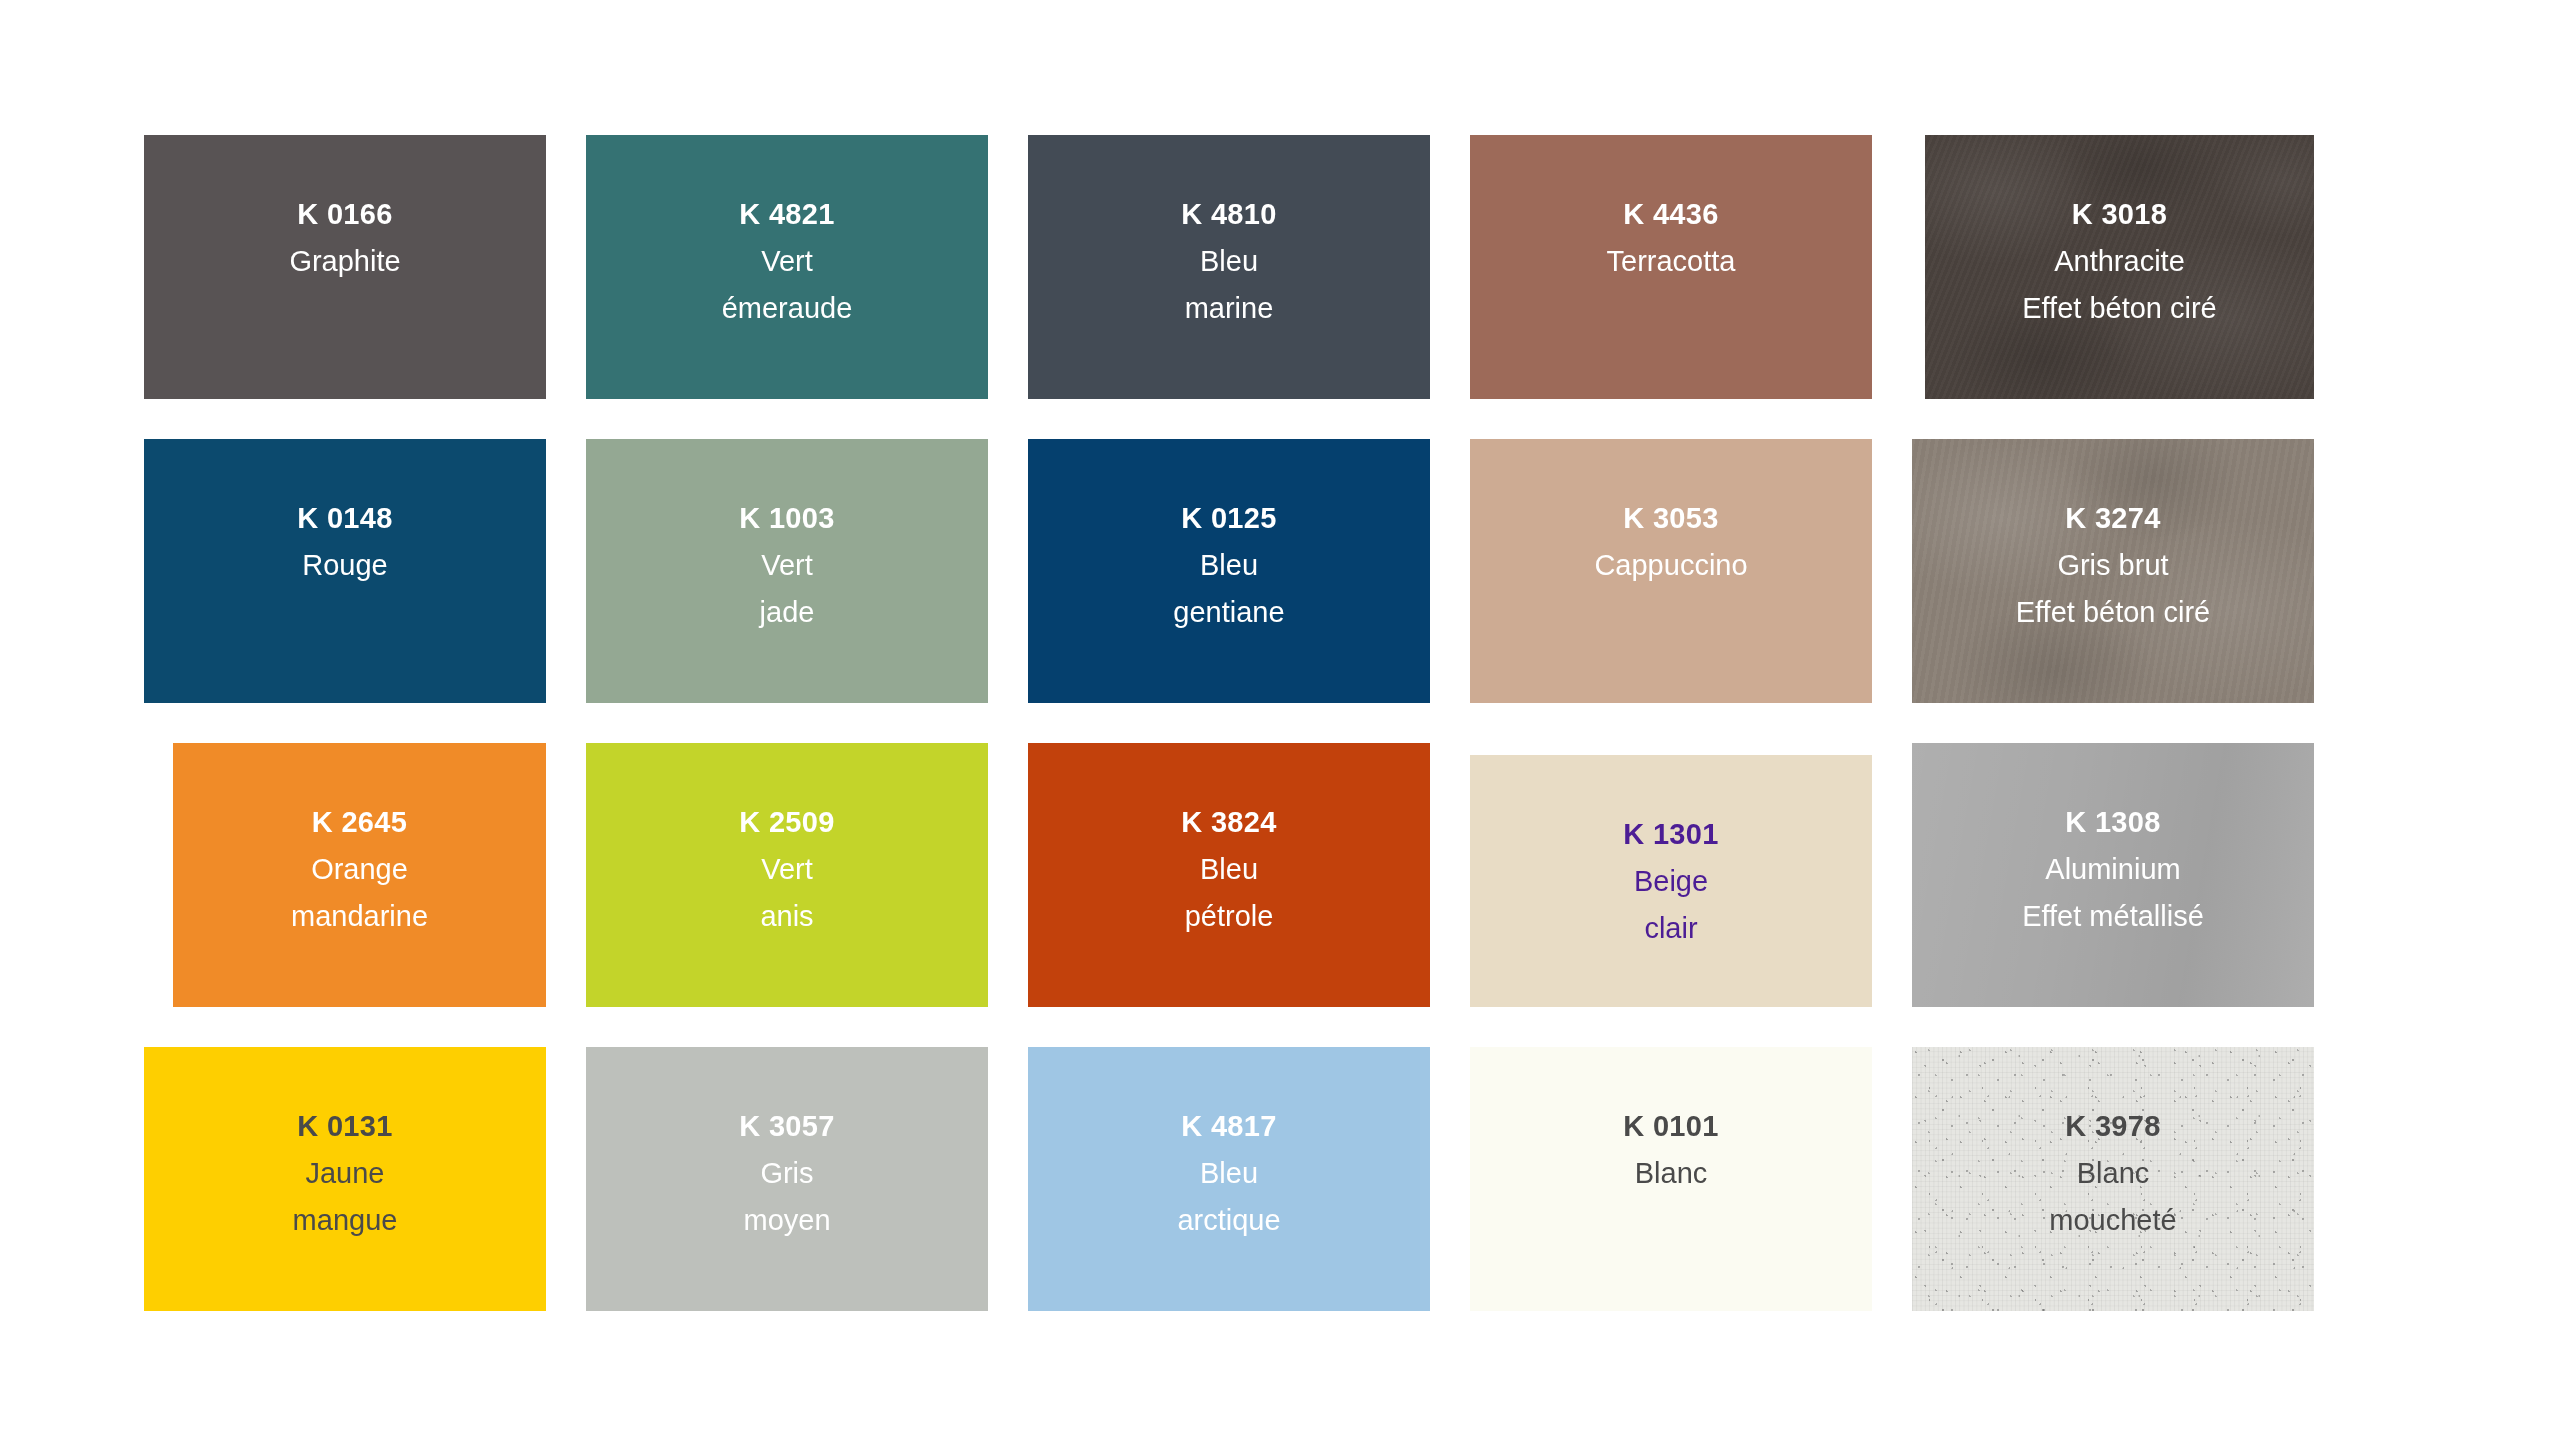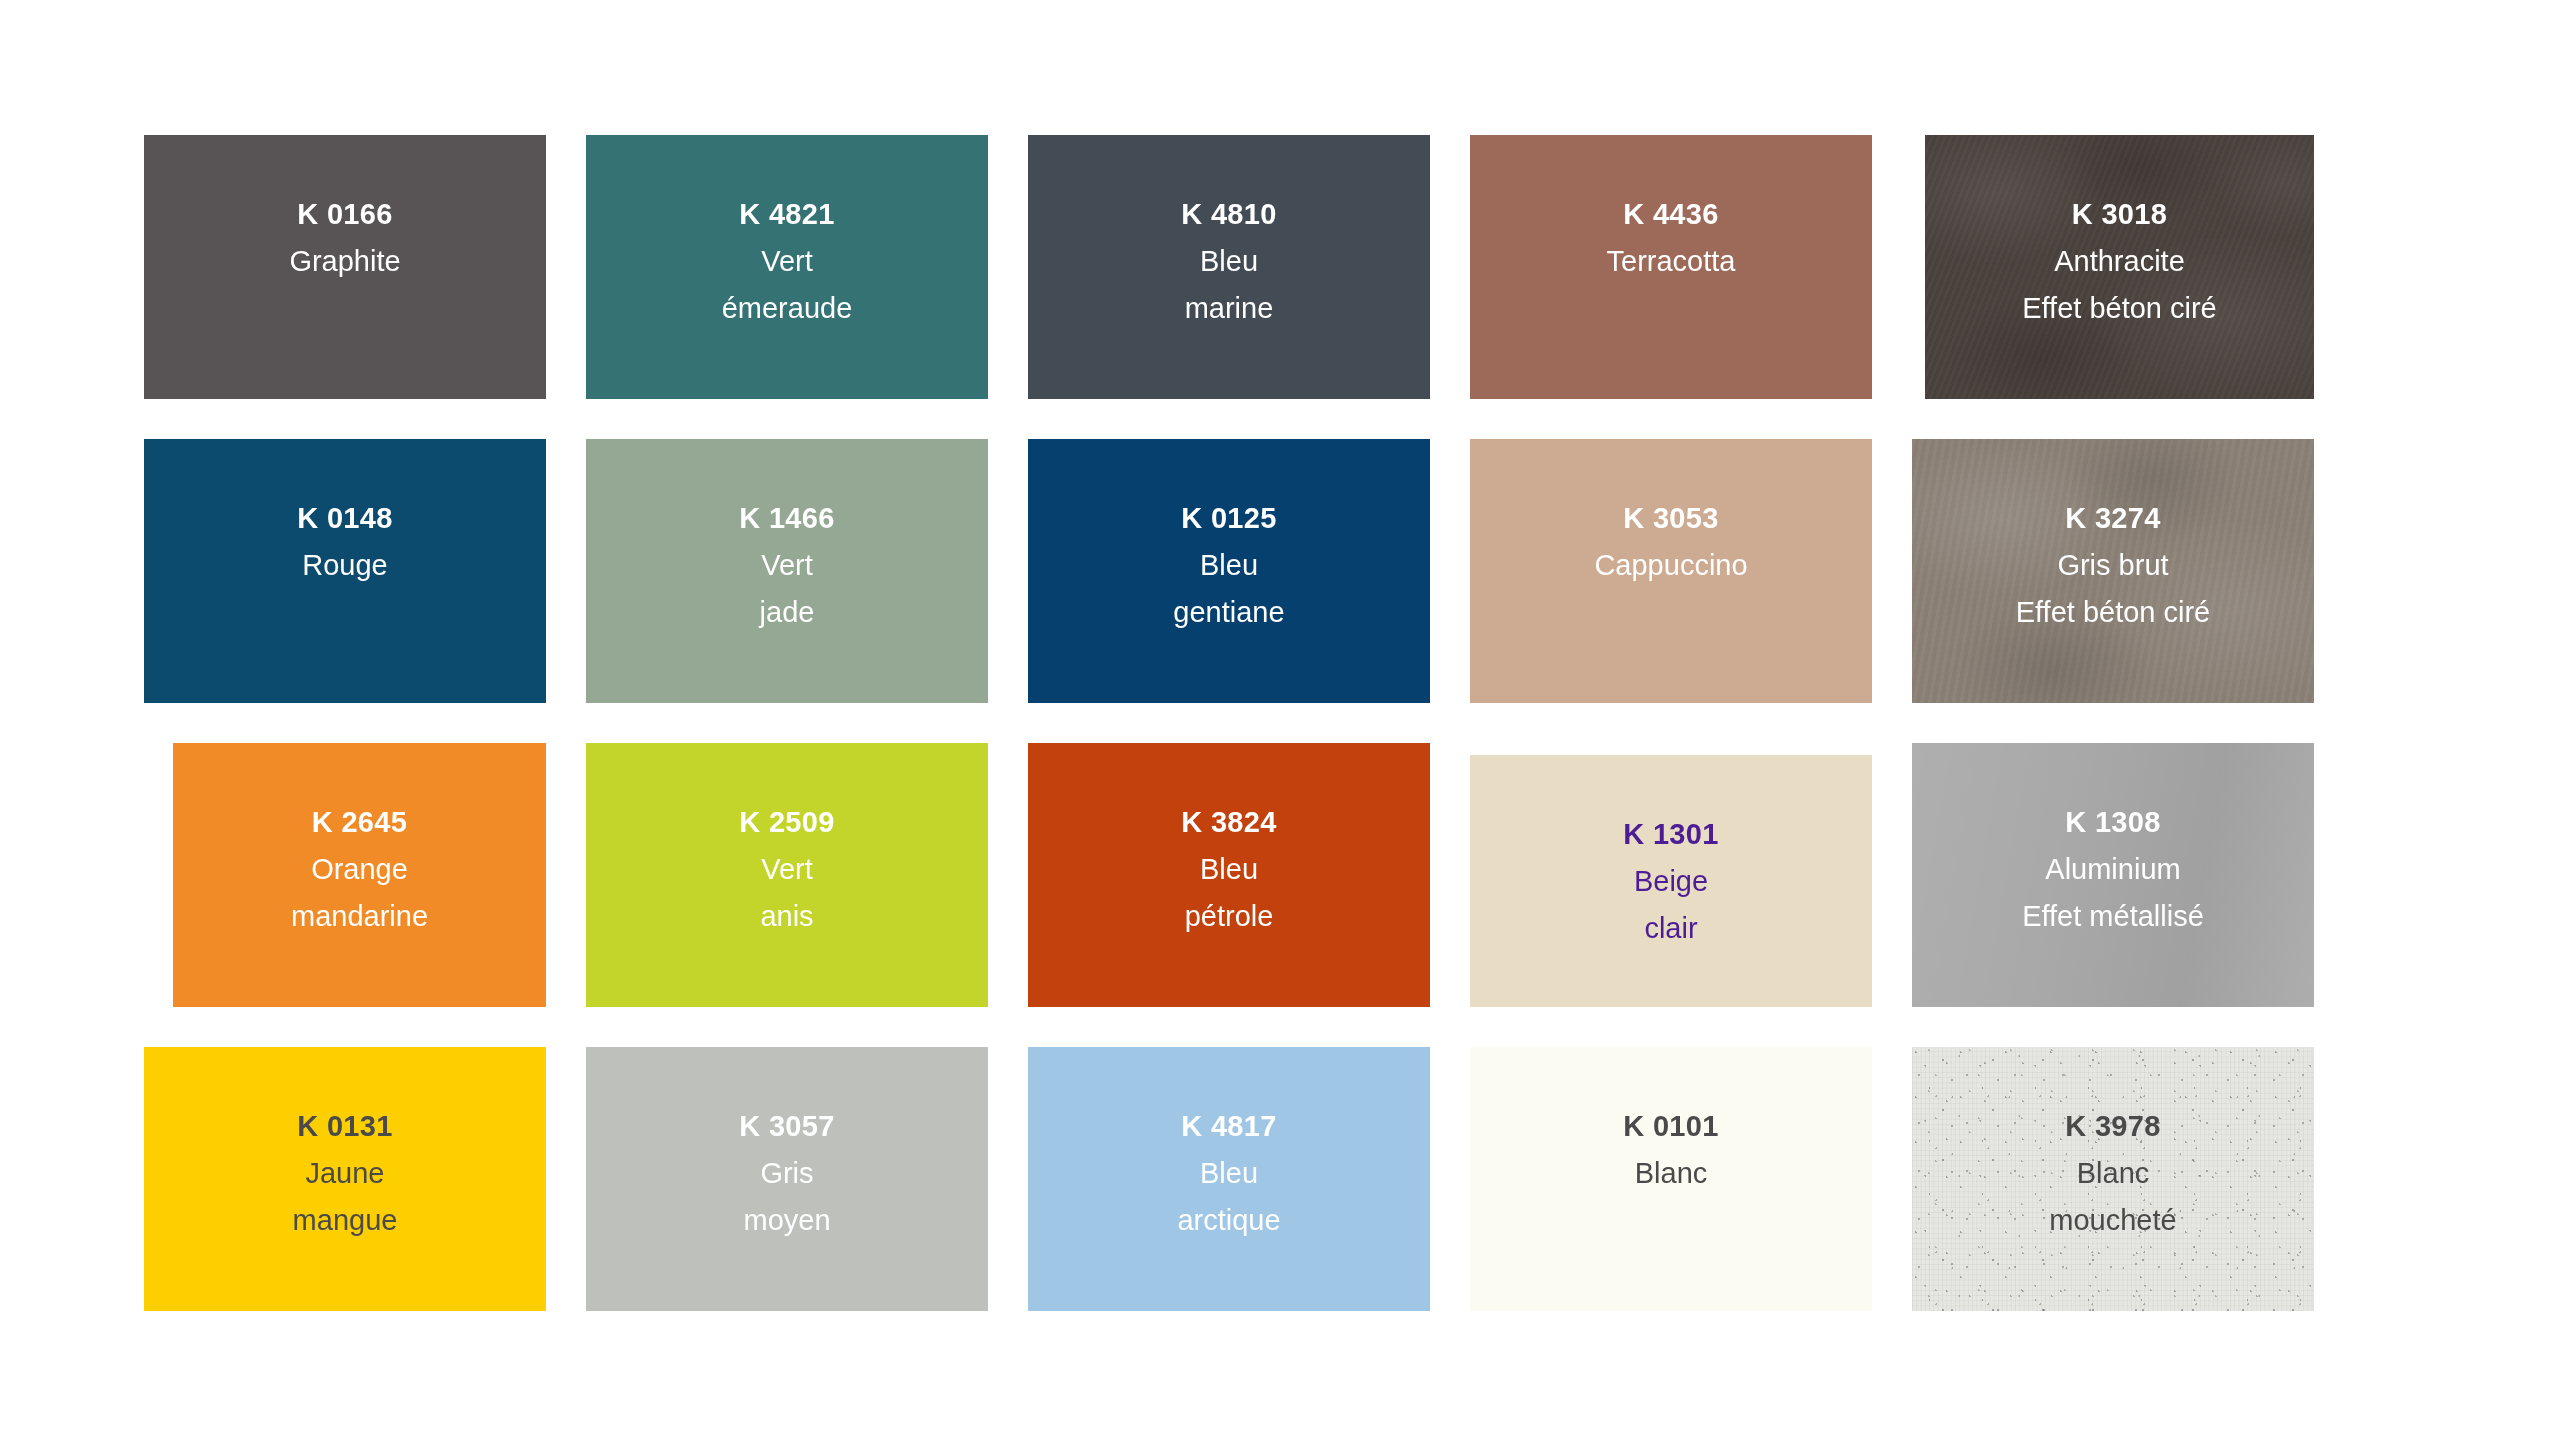--- a/index.html
+++ b/index.html
@@ -140,21 +140,21 @@
       </div>
     </div>
     <div class="swatch" style="background: #0c4a6e; color: rgb(255, 255, 255);">
       <div class="txt">
         <div class="code">K 0148</div>
         <div class="nameline">Rouge</div>
       </div>
     </div>
     <div class="swatch" style="background: rgb(148, 168, 147); color: rgb(255, 255, 255);">
       <div class="txt">
-        <div class="code">K 1466</div>
+        <div class="code">K 1003</div>
         <div class="nameline">Vert</div>
         <div class="nameline">jade</div>
       </div>
     </div>
     <div class="swatch" style="background: rgb(5, 64, 110); color: rgb(255, 255, 255);">
       <div class="txt">
         <div class="code">K 0125</div>
         <div class="nameline">Bleu</div>
         <div class="nameline">gentiane</div>
       </div>

